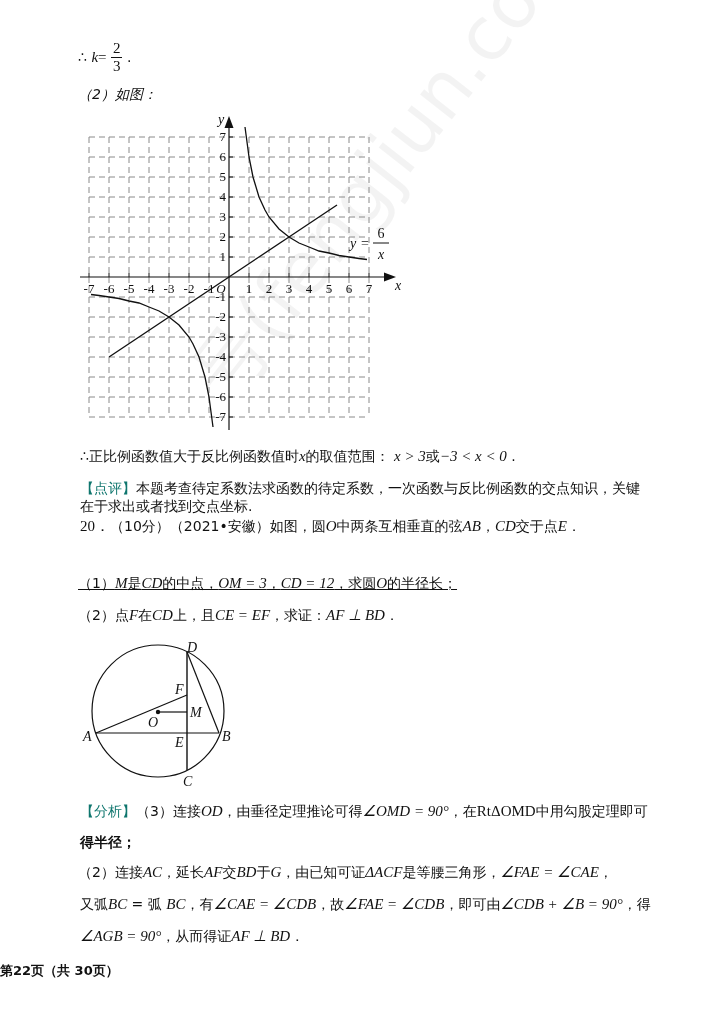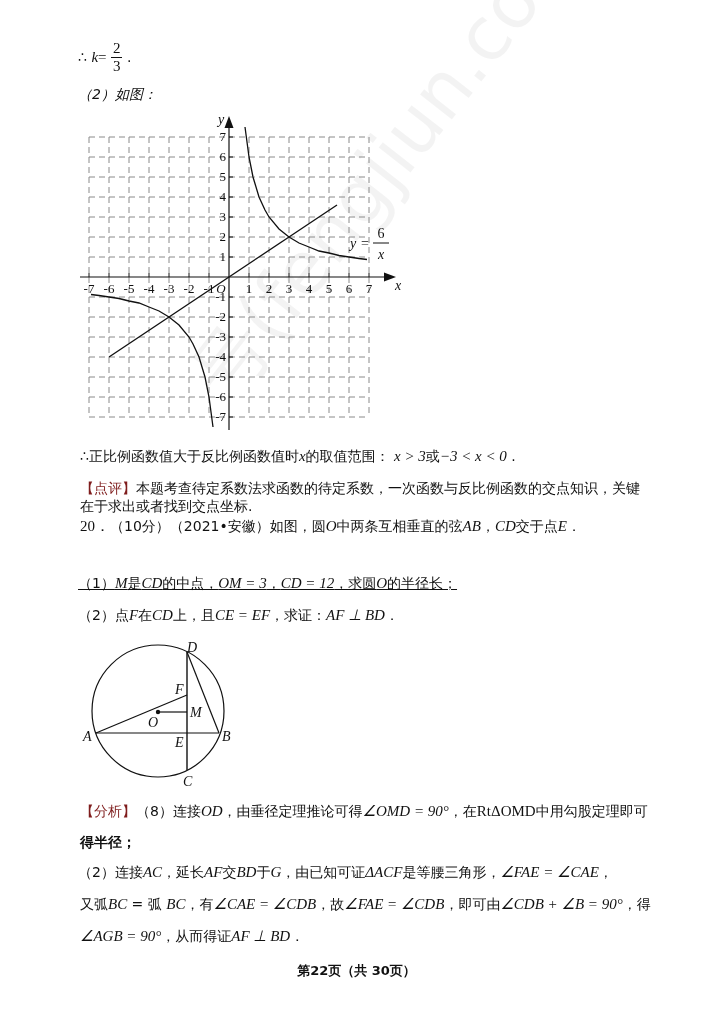--- a/index.html
+++ b/index.html
@@ -1,28 +1,28 @@
 <!DOCTYPE html>
 <html><head>
 <meta charset="utf-8">
 <style>
   html, body { margin:0; padding:0; background:#ffffff; }
   body { width:713px; height:1022px; position:relative; overflow:hidden;
          font-family:"DejaVu Sans", sans-serif; color:#111; font-size:14px; }
   .line { position:absolute; left:80px; white-space:nowrap; font-size:14px; line-height:20px; }
   .m { font-family:"Liberation Serif", serif; font-style:italic; font-size:15px; }
   .n { font-family:"Liberation Serif", serif; font-size:15px; }
-  .blue { color:#7f1d1d; }
+  .blue { color:#0f766e; }
   .frac { display:inline-block; vertical-align:middle; text-align:center; font-family:"Liberation Serif", serif; font-size:15px; line-height:17px; }
   .frac .num { display:block; border-bottom:1px solid #111; padding:0 2px; }
   .frac .den { display:block; }
   svg text { font-family:"Liberation Serif", serif; }
   .watermark { position:absolute; left:170px; top:360px; transform:rotate(-52deg); transform-origin:left top;
                font-family:"DejaVu Sans", sans-serif; font-size:74px; color:#000; opacity:0.045; white-space:nowrap; pointer-events:none; }
-  .footer { position:absolute; left:0; width:713px; top:962px; text-align:center; font-size:13px; font-weight:bold; }
+  .footer { position:absolute; left:0; width:713px; top:962px; text-align:left; font-size:13px; font-weight:bold; }
 </style>
 </head>
 <body>
 
 <div class="watermark">号(fengjiun.com)</div>
 
 <div class="line" style="top:40px; left:78px;">
   <span>∴</span>
   <span class="m">k</span><span class="n">=</span>
   <span class="frac">
@@ -191,21 +191,21 @@
     <text x="190" y="717">M</text>
     <text x="148" y="727">O</text>
     <text x="83" y="741">A</text>
     <text x="222" y="741">B</text>
     <text x="175" y="747">E</text>
     <text x="183" y="786">C</text>
   </g>
 </svg>
 
 <div class="line" style="top:801px;">
-  <span class="blue">【分析】</span><span>（8）连接</span><span class="m">OD</span><span>，由垂径定理推论可得</span><span class="m">∠OMD = 90°</span><span>，在</span><span class="n">RtΔOMD</span><span>中用勾股定理即可</span>
+  <span class="blue">【分析】</span><span>（3）连接</span><span class="m">OD</span><span>，由垂径定理推论可得</span><span class="m">∠OMD = 90°</span><span>，在</span><span class="n">RtΔOMD</span><span>中用勾股定理即可</span>
 </div>
 <div class="line" style="top:832px;font-weight:bold;">得半径；</div>
 <div class="line" style="top:862px; left:78px;">
   <span>（2）连接</span><span class="m">AC</span><span>，延长</span><span class="m">AF</span><span>交</span><span class="m">BD</span><span>于</span><span class="m">G</span><span>，由已知可证</span><span class="m">ΔACF</span><span>是等腰三角形，</span><span class="m">∠FAE = ∠CAE</span><span>，</span>
 </div>
 <div class="line" style="top:894px;">
   <span>又弧</span><span class="m">BC</span><span> = 弧 </span><span class="m">BC</span><span>，有</span><span class="m">∠CAE = ∠CDB</span><span>，故</span><span class="m">∠FAE = ∠CDB</span><span>，即可由</span><span class="m">∠CDB + ∠B = 90°</span><span>，得</span>
 </div>
 <div class="line" style="top:926px;">
   <span class="m">∠AGB = 90°</span><span>，从而得证</span><span class="m">AF ⊥ BD</span><span>．</span>

